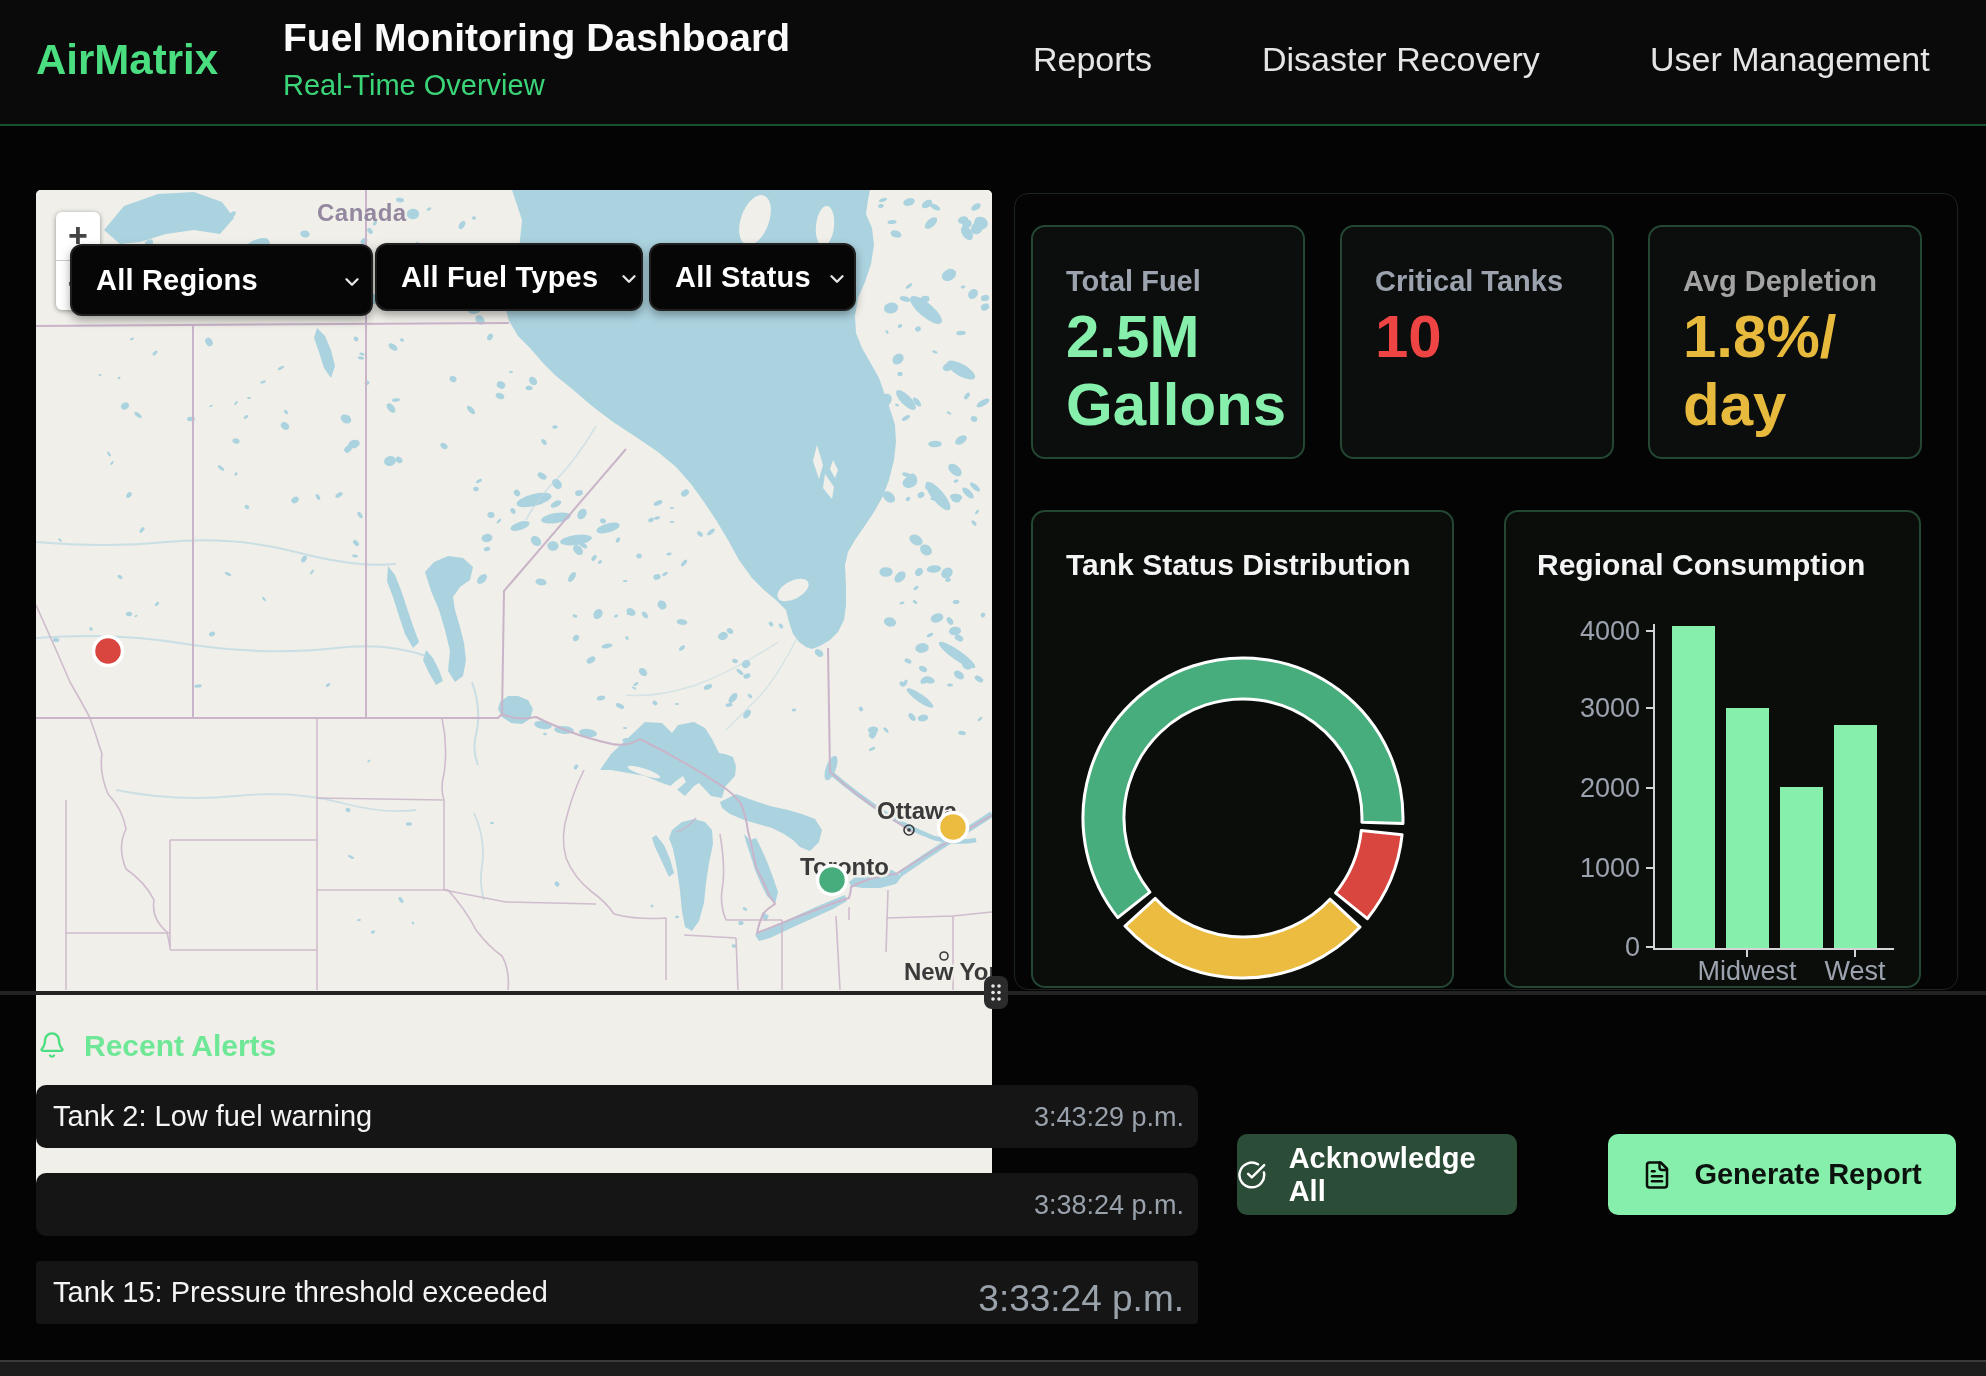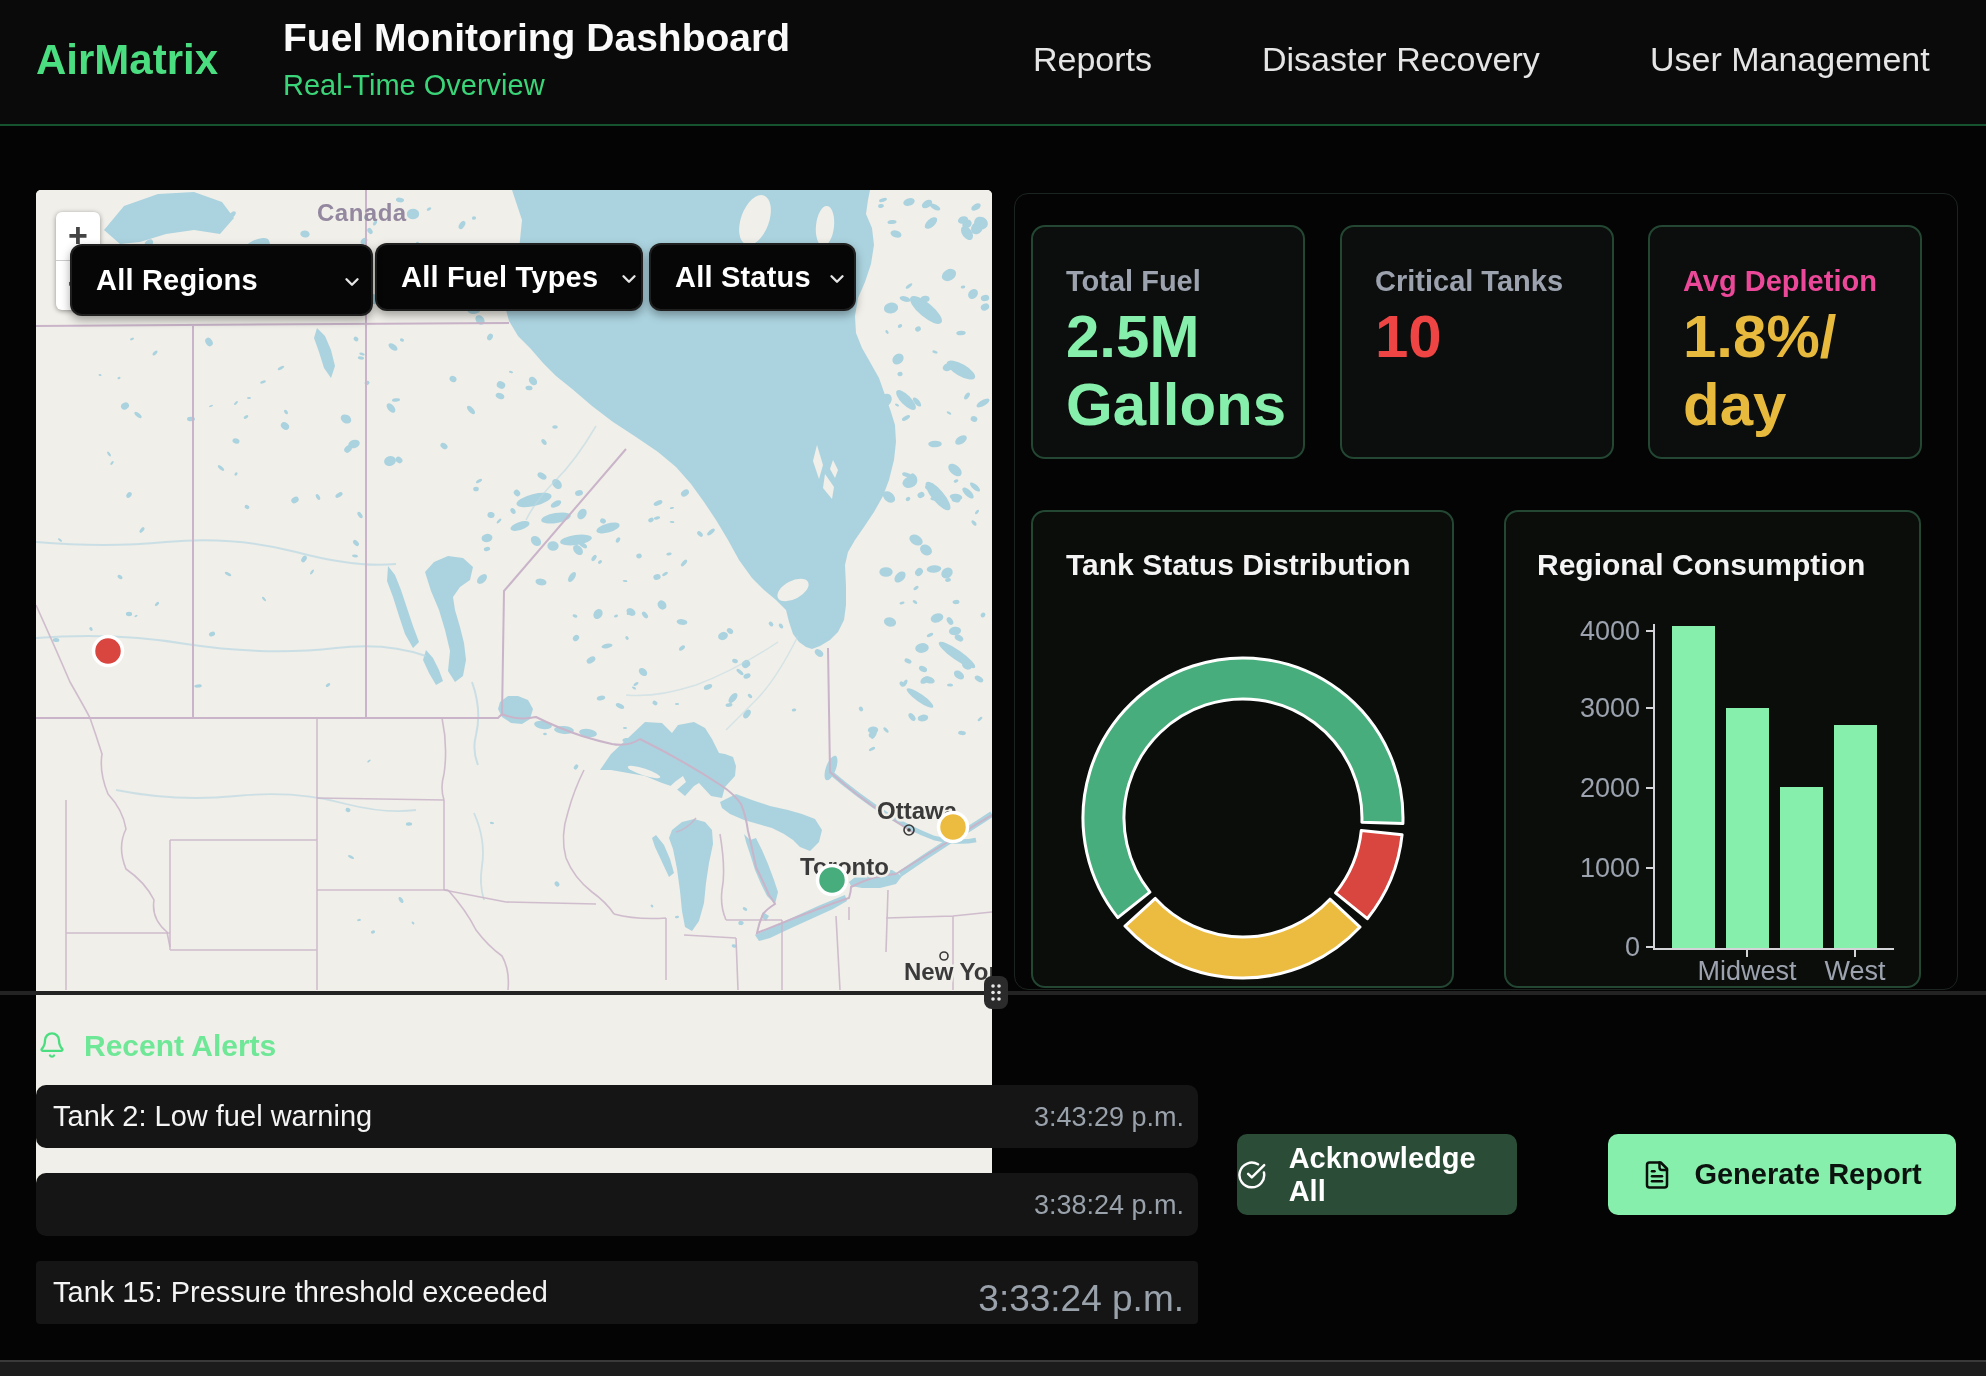--- a/index.html
+++ b/index.html
@@ -449,21 +449,21 @@
 
 <div style="position:absolute;left:1031px;top:225px;width:274px;height:234px;background:#0b0e0c;border:2px solid #234733;border-radius:14px;box-sizing:border-box;">
     <div style="margin:38px 0 0 33px;font-size:29px;font-weight:600;color:#9ca3af">Total Fuel</div>
     <div style="margin:5px 0 0 33px;font-size:60px;font-weight:700;line-height:1.13"><span style="color:#86efac">2.5M<br>Gallons</span></div>
   </div>
 <div style="position:absolute;left:1340px;top:225px;width:274px;height:234px;background:#0b0e0c;border:2px solid #234733;border-radius:14px;box-sizing:border-box;">
     <div style="margin:38px 0 0 33px;font-size:29px;font-weight:600;color:#9ca3af">Critical Tanks</div>
     <div style="margin:5px 0 0 33px;font-size:60px;font-weight:700;line-height:1.13"><span style="color:#ef4444">10</span></div>
   </div>
 <div style="position:absolute;left:1648px;top:225px;width:274px;height:234px;background:#0b0e0c;border:2px solid #234733;border-radius:14px;box-sizing:border-box;">
-    <div style="margin:38px 0 0 33px;font-size:29px;font-weight:600;color:#ec4899">Avg Depletion</div>
+    <div style="margin:38px 0 0 33px;font-size:29px;font-weight:600;color:#a3a3a3">Avg Depletion</div>
     <div style="margin:5px 0 0 33px;font-size:60px;font-weight:700;line-height:1.13"><span style="color:#e7b93c">1.8%/<br>day</span></div>
   </div>
 
 <div class="abs" style="left:1031px;top:510px;width:423px;height:478px;background:#0b0d0b;border:2px solid #234733;border-radius:14px;">
   <div class="abs" style="left:33px;top:36px;font-size:30px;font-weight:700;color:#f4f4f5">Tank Status Distribution</div>
 <svg width="423" height="478" viewBox="0 0 423 478" style="position:absolute;left:0;top:0">
 <path d="M369.9 311.6 A160 160 0 1 0 84.8 405.6 L116.9 380.1 A119 119 0 1 1 328.9 310.2 Z" fill="#47ad7c" stroke="#fff" stroke-width="3" stroke-linejoin="round"></path>
 <path d="M334.3 406.7 A160 160 0 0 0 369.1 322.7 L328.3 318.4 A119 119 0 0 1 302.5 380.9 Z" fill="#d9453f" stroke="#fff" stroke-width="3" stroke-linejoin="round"></path>
 <path d="M92.0 414.1 A160 160 0 0 0 327.0 415.1 L297.0 387.2 A119 119 0 0 1 122.3 386.4 Z" fill="#ebbc40" stroke="#fff" stroke-width="3" stroke-linejoin="round"></path>
 </svg>

